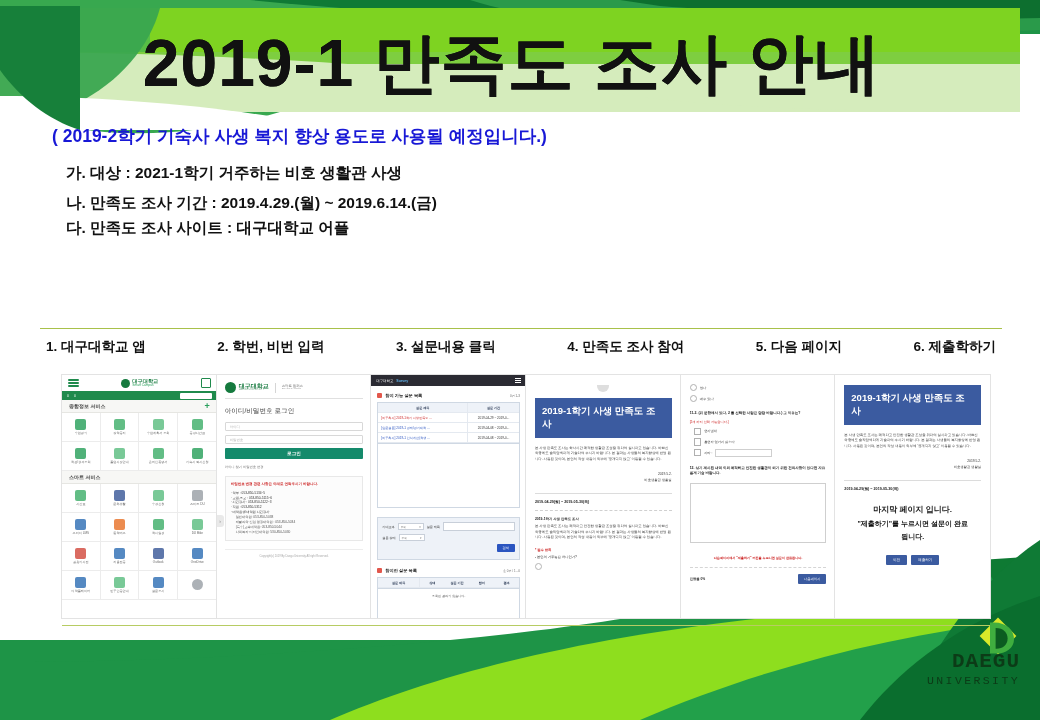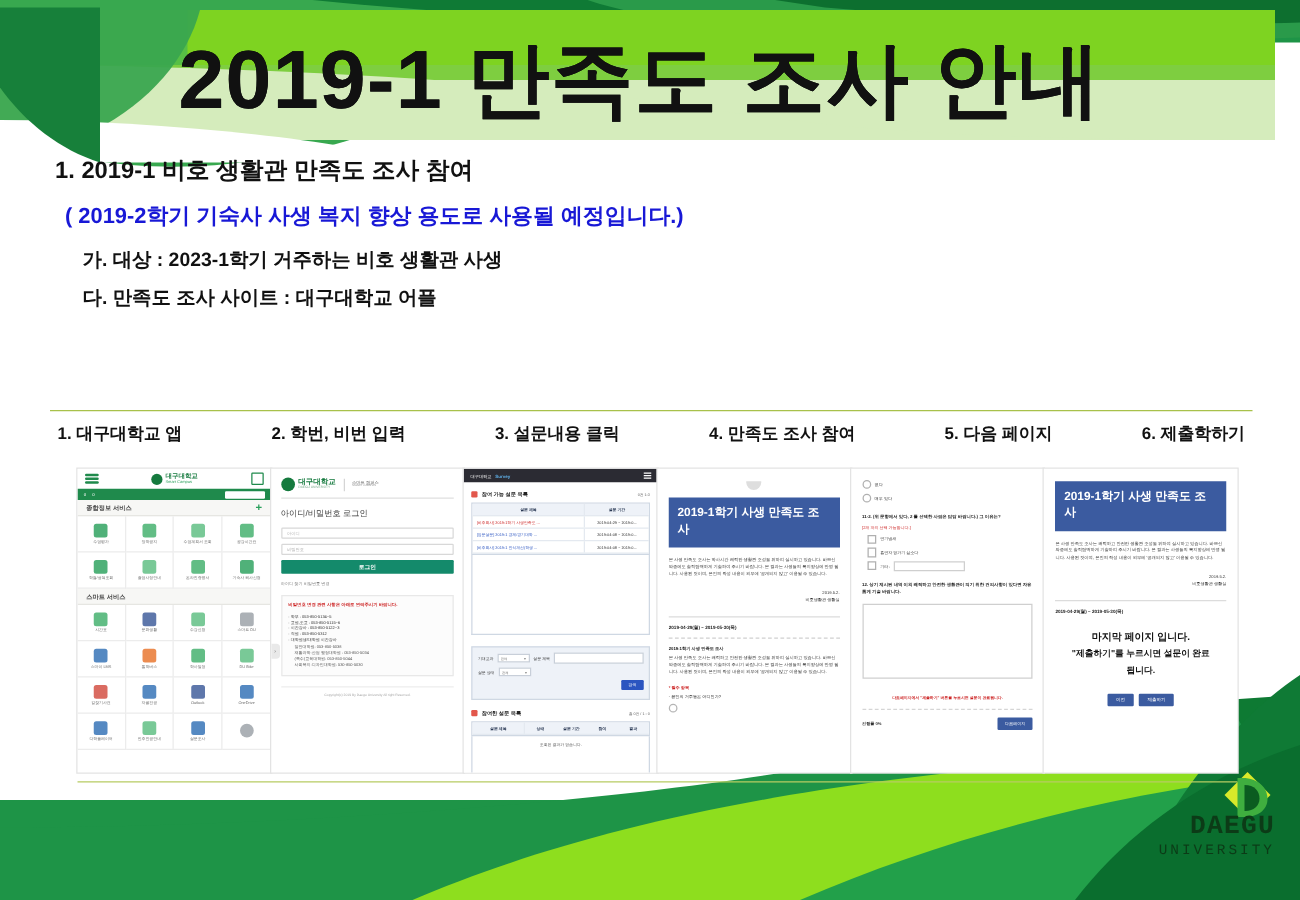--- a/index.html
+++ b/index.html
@@ -233,23 +233,23 @@
     <path d="M0,8 L160,8 C150,46 120,82 76,104 C50,117 24,122 0,124 Z" fill="#3aa64f" opacity="0.95"></path>
     <path d="M0,96 C120,96 260,110 340,130 L0,130 Z" fill="#ffffff"></path>
     <path d="M0,6 L80,6 L80,130 C48,120 20,98 0,70 Z" fill="#17803a"></path>
   </svg>
 
   <div id="header-title">
     <div class="ttl">2019-1 만족도 조사 안내</div>
   </div>
 
   <div id="body-text">
-    <p class="line1">1. 2019-1 비호 생활관 만족도 조사 참여</p>
     <p class="line2">( 2019-2학기 기숙사 사생 복지 향상 용도로 사용될 예정입니다.)</p>
-    <p class="sub">가. 대상 : 2023-1학기 거주하는 비호 생활관 사생</p>
+    <p class="sub">가. 대상 : 2021-1학기 거주하는 비호 생활관 사생</p>
+    <p class="sub tight">나. 만족도 조사 기간 : 2019.4.29.(월)  ~ 2019.6.14.(금)</p>
     <p class="sub tight">다. 만족도 조사 사이트 : 대구대학교 어플</p>
   </div>
 
   <div id="steps-wrap">
     <div id="steps-rule"></div>
     <div id="steps">
       <div class="step">1. 대구대학교 앱</div>
       <div class="step">2. 학번, 비번 입력</div>
       <div class="step">3. 설문내용 클릭</div>
       <div class="step">4. 만족도 조사 참여</div>

